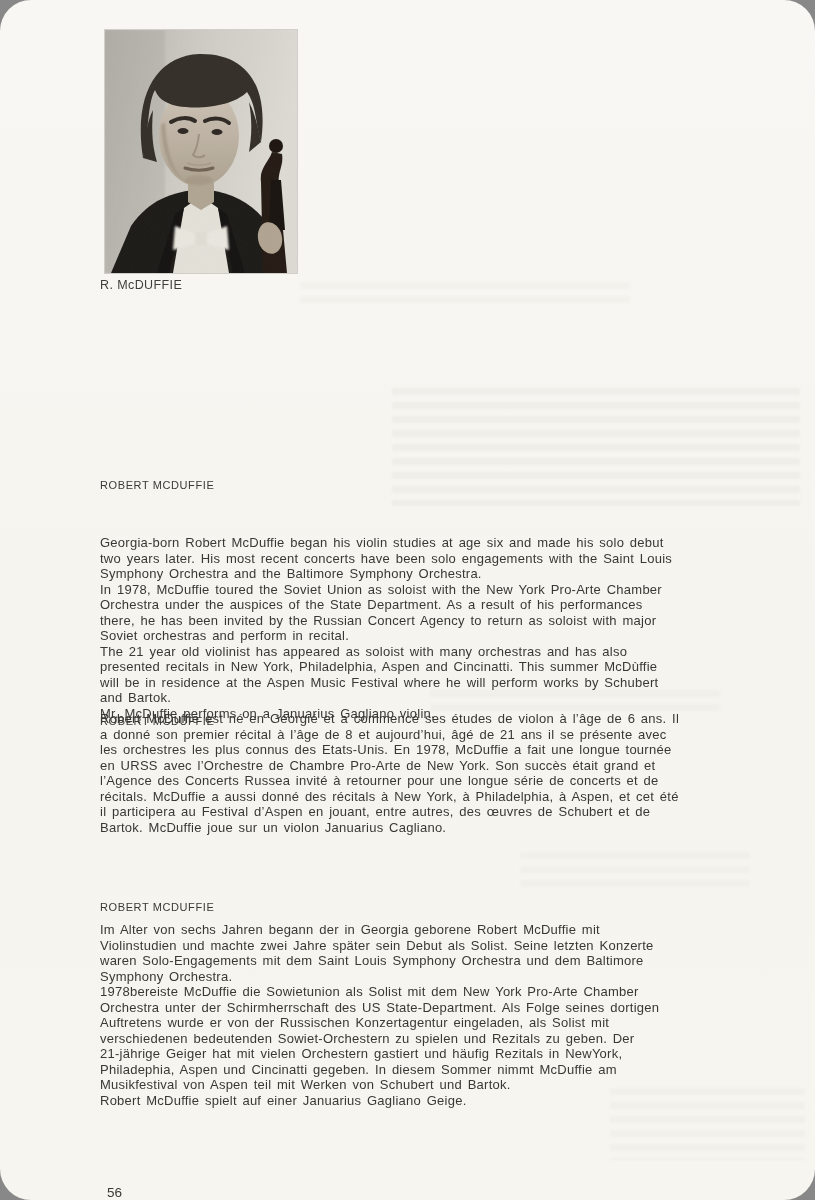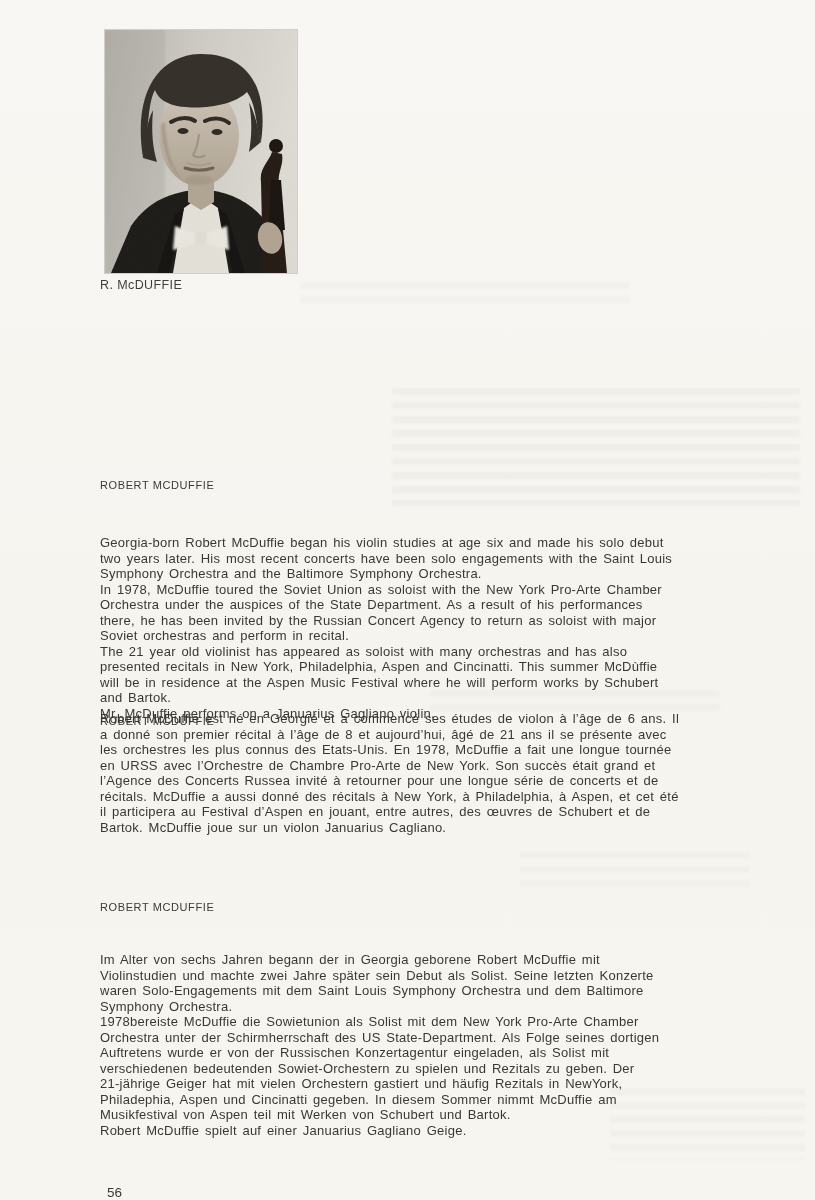--- a/index.html
+++ b/index.html
@@ -5,20 +5,21 @@
   html, body { margin: 0; padding: 0; background: #888; }
   .page {
     position: relative;
     width: 815px;
     height: 1200px;
     margin: 0 auto;
     background: linear-gradient(180deg, #f8f7f3 0%, #f5f4ef 55%, #f6f5f0 100%);
     overflow: hidden;
     font-family: "Liberation Sans", "DejaVu Sans", sans-serif;
     color: #3a3835;
+    border-radius: 31px;
   }
 
   
   .photo {
     position: absolute;
     left: 105px; top: 30px;
     width: 192px; height: 243px;
     background: #cfccc5;
     box-shadow: 0 0 0 1px rgba(90,88,82,0.25);
   }
@@ -53,21 +54,21 @@
     letter-spacing: 0.25px;
     word-spacing: 1.8px;
     color: #3a3835;
     white-space: pre-line;
   }
   .heading-en { top: 477px; }
   .body-en    { top: 494px; margin-top: 41px; }
   .heading-fr { top: 713px; }
   .body-fr    { top: 711px; }
   .heading-de { top: 899px; }
-  .body-de    { top: 922px; margin-top: 30px; }
+  .body-de    { top: 922px; }
 
   .page-number {
     position: absolute;
     left: 107px; top: 1185px;
     font-size: 13.5px;
     color: #3a3835;
   }
 
   
   .ghost {

